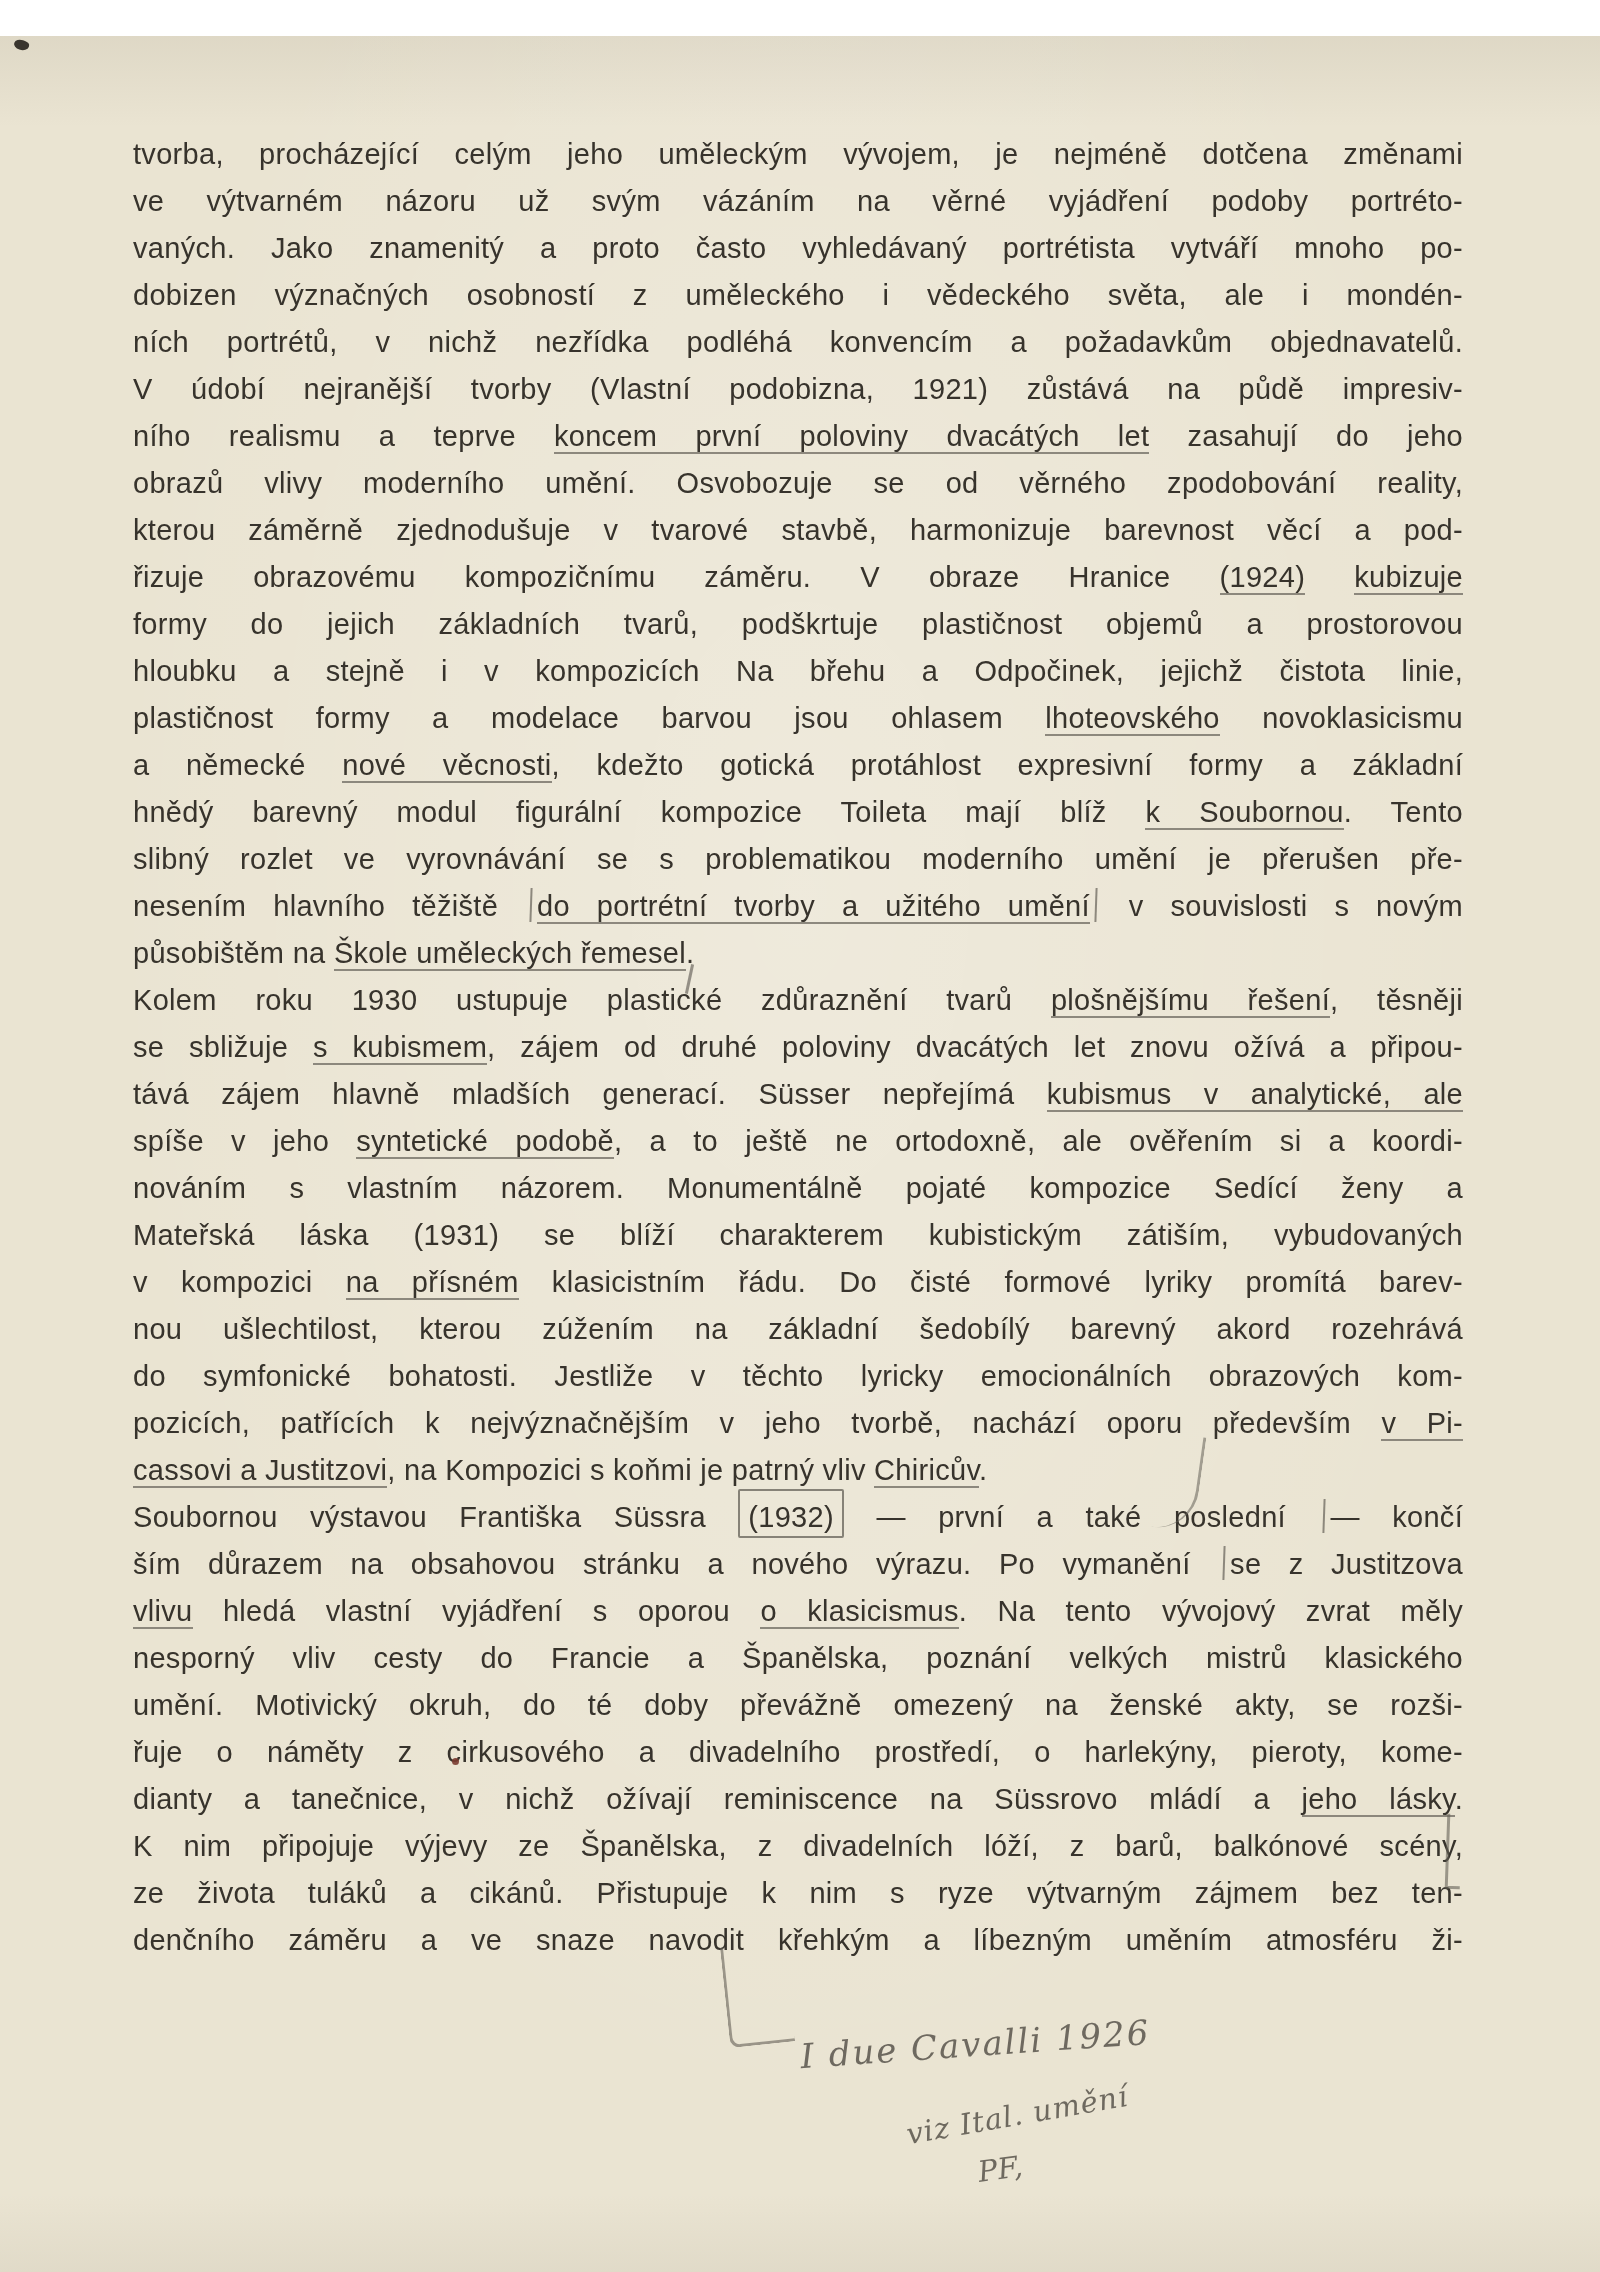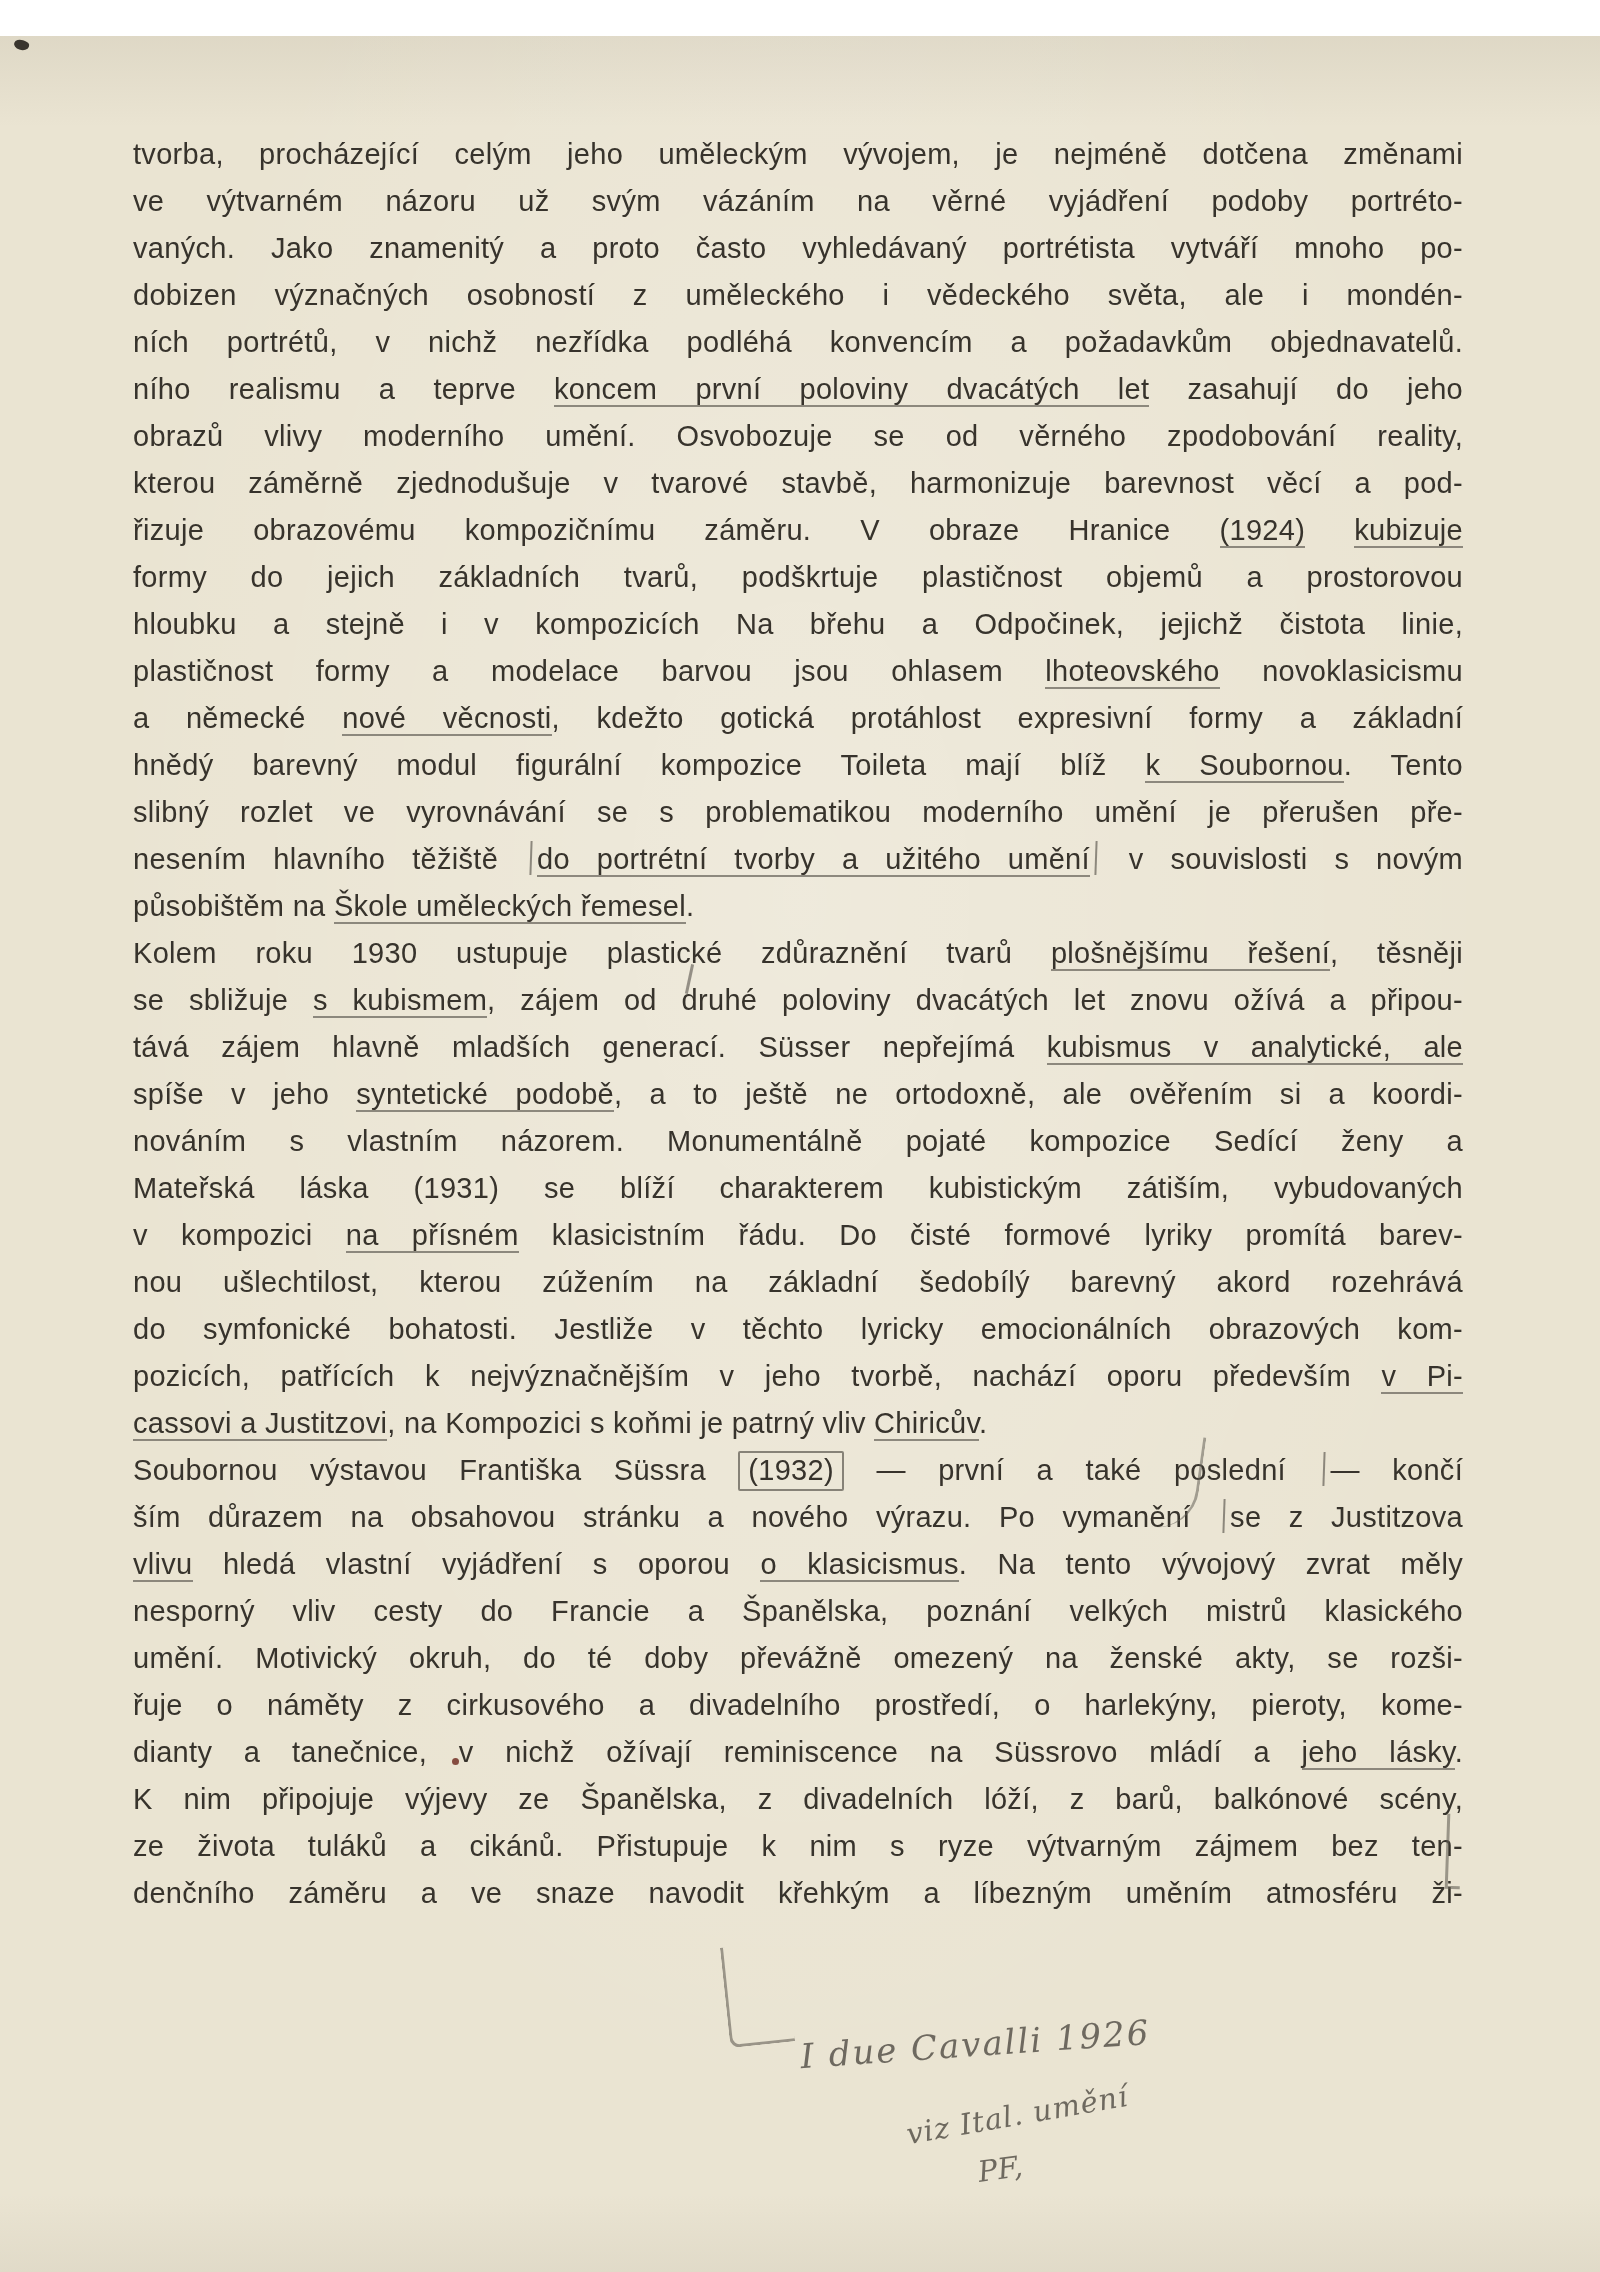--- a/index.html
+++ b/index.html
@@ -33,21 +33,21 @@
   }
   .line.last {
     text-align-last: left;
   }
   .u {
     border-bottom: 2px solid rgba(100,96,87,0.70);
   }
   .box {
     border: 2px solid rgba(100,96,87,0.75);
     border-radius: 2px;
-    padding: 1px 8px 3px 8px;
+    padding: 10px 8px 3px 8px;
   }
   .vbar {
     display: inline-block;
     width: 2px;
     height: 34px;
     background: rgba(100,96,87,0.70);
     vertical-align: -6px;
     margin: 0 5px;
     transform: rotate(2deg);
   }
@@ -108,20 +108,21 @@
 <body>
 
 <div class="page">
 
   <div class="text-block">
       <div class="line"><span class="plain">tvorba, procházející celým jeho uměleckým vývojem, je nejméně dotčena změnami</span></div>
       <div class="line"><span class="plain">ve výtvarném názoru už svým vázáním na věrné vyjádření podoby portréto-</span></div>
       <div class="line"><span class="plain">vaných. Jako znamenitý a proto často vyhledávaný portrétista vytváří mnoho po-</span></div>
       <div class="line"><span class="plain">dobizen význačných osobností z uměleckého i vědeckého světa, ale i mondén-</span></div>
       <div class="line"><span class="plain">ních portrétů, v nichž nezřídka podléhá konvencím a požadavkům objednavatelů.</span></div>
+      <div class="line"><span class="plain">V údobí nejranější tvorby (Vlastní podobizna, 1921) zůstává na půdě impresiv-</span></div>
       <div class="line"><span class="plain">ního realismu a teprve </span><span class="u">koncem první poloviny dvacátých let</span><span class="plain"> zasahují do jeho</span></div>
       <div class="line"><span class="plain">obrazů vlivy moderního umění. Osvobozuje se od věrného zpodobování reality,</span></div>
       <div class="line"><span class="plain">kterou záměrně zjednodušuje v tvarové stavbě, harmonizuje barevnost věcí a pod-</span></div>
       <div class="line"><span class="plain">řizuje obrazovému kompozičnímu záměru. V obraze Hranice </span><span class="u">(1924)</span><span class="plain"> </span><span class="u">kubizuje</span></div>
       <div class="line"><span class="plain">formy do jejich základních tvarů, podškrtuje plastičnost objemů a prostorovou</span></div>
       <div class="line"><span class="plain">hloubku a stejně i v kompozicích Na břehu a Odpočinek, jejichž čistota linie,</span></div>
       <div class="line"><span class="plain">plastičnost formy a modelace barvou jsou ohlasem </span><span class="u">lhoteovského</span><span class="plain"> novoklasicismu</span></div>
       <div class="line"><span class="plain">a německé </span><span class="u">nové věcnosti</span><span class="plain">, kdežto gotická protáhlost expresivní formy a základní</span></div>
       <div class="line"><span class="plain">hnědý barevný modul figurální kompozice Toileta mají blíž </span><span class="u">k Soubornou</span><span class="plain">. Tento</span></div>
       <div class="line"><span class="plain">slibný rozlet ve vyrovnávání se s problematikou moderního umění je přerušen pře-</span></div>

